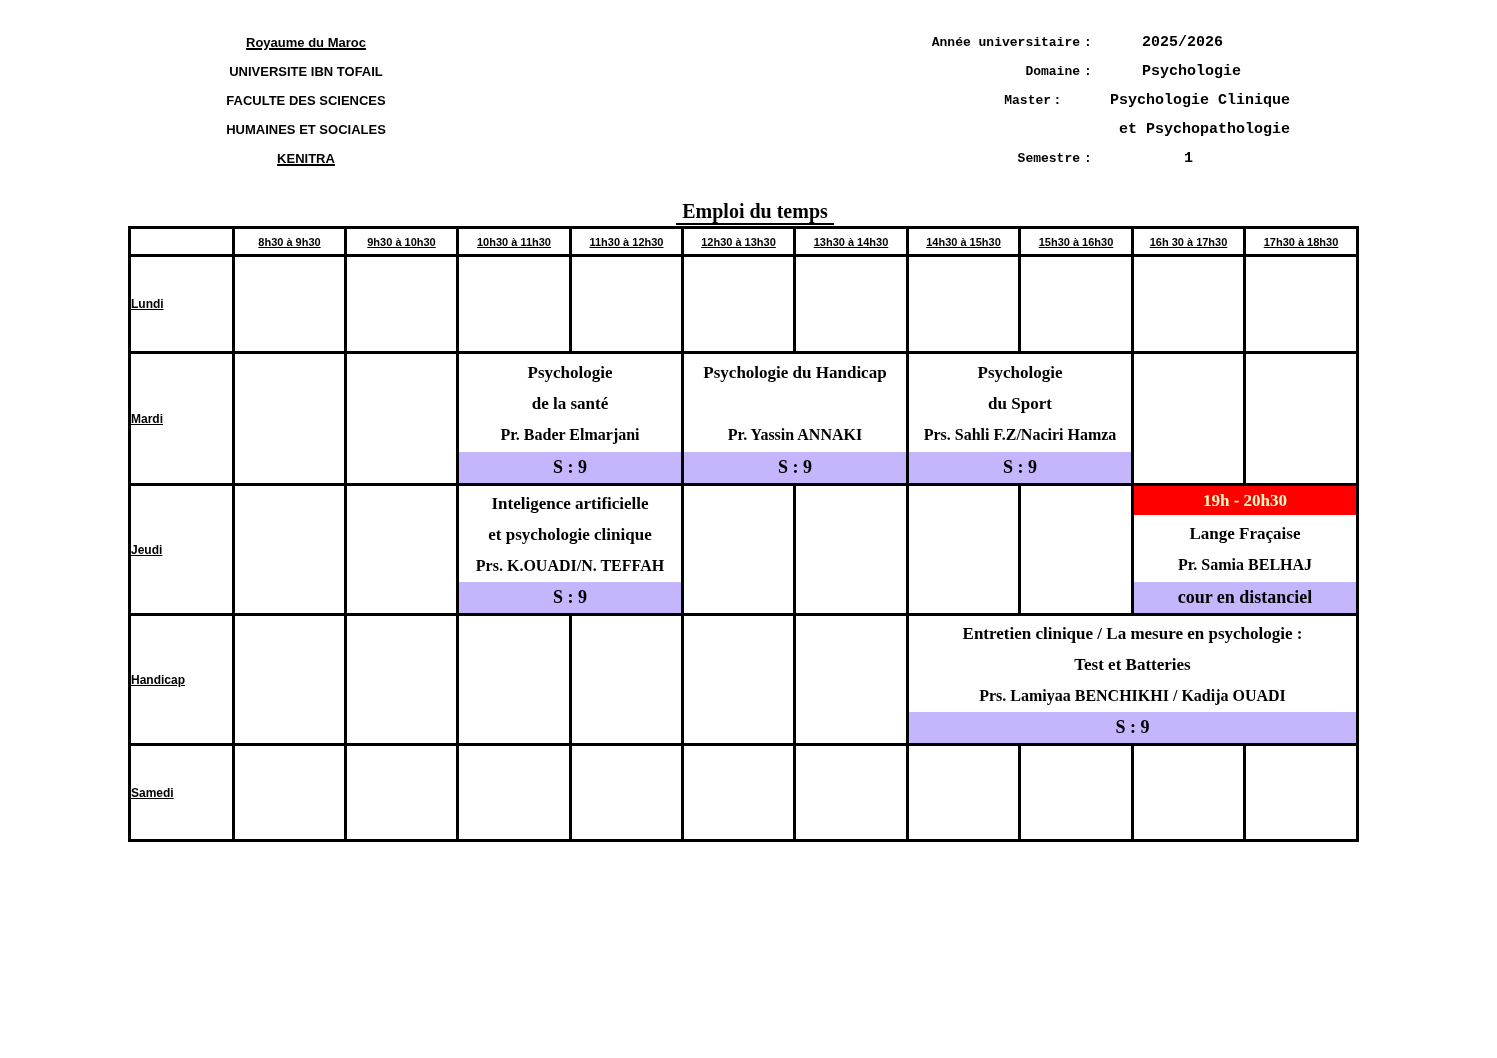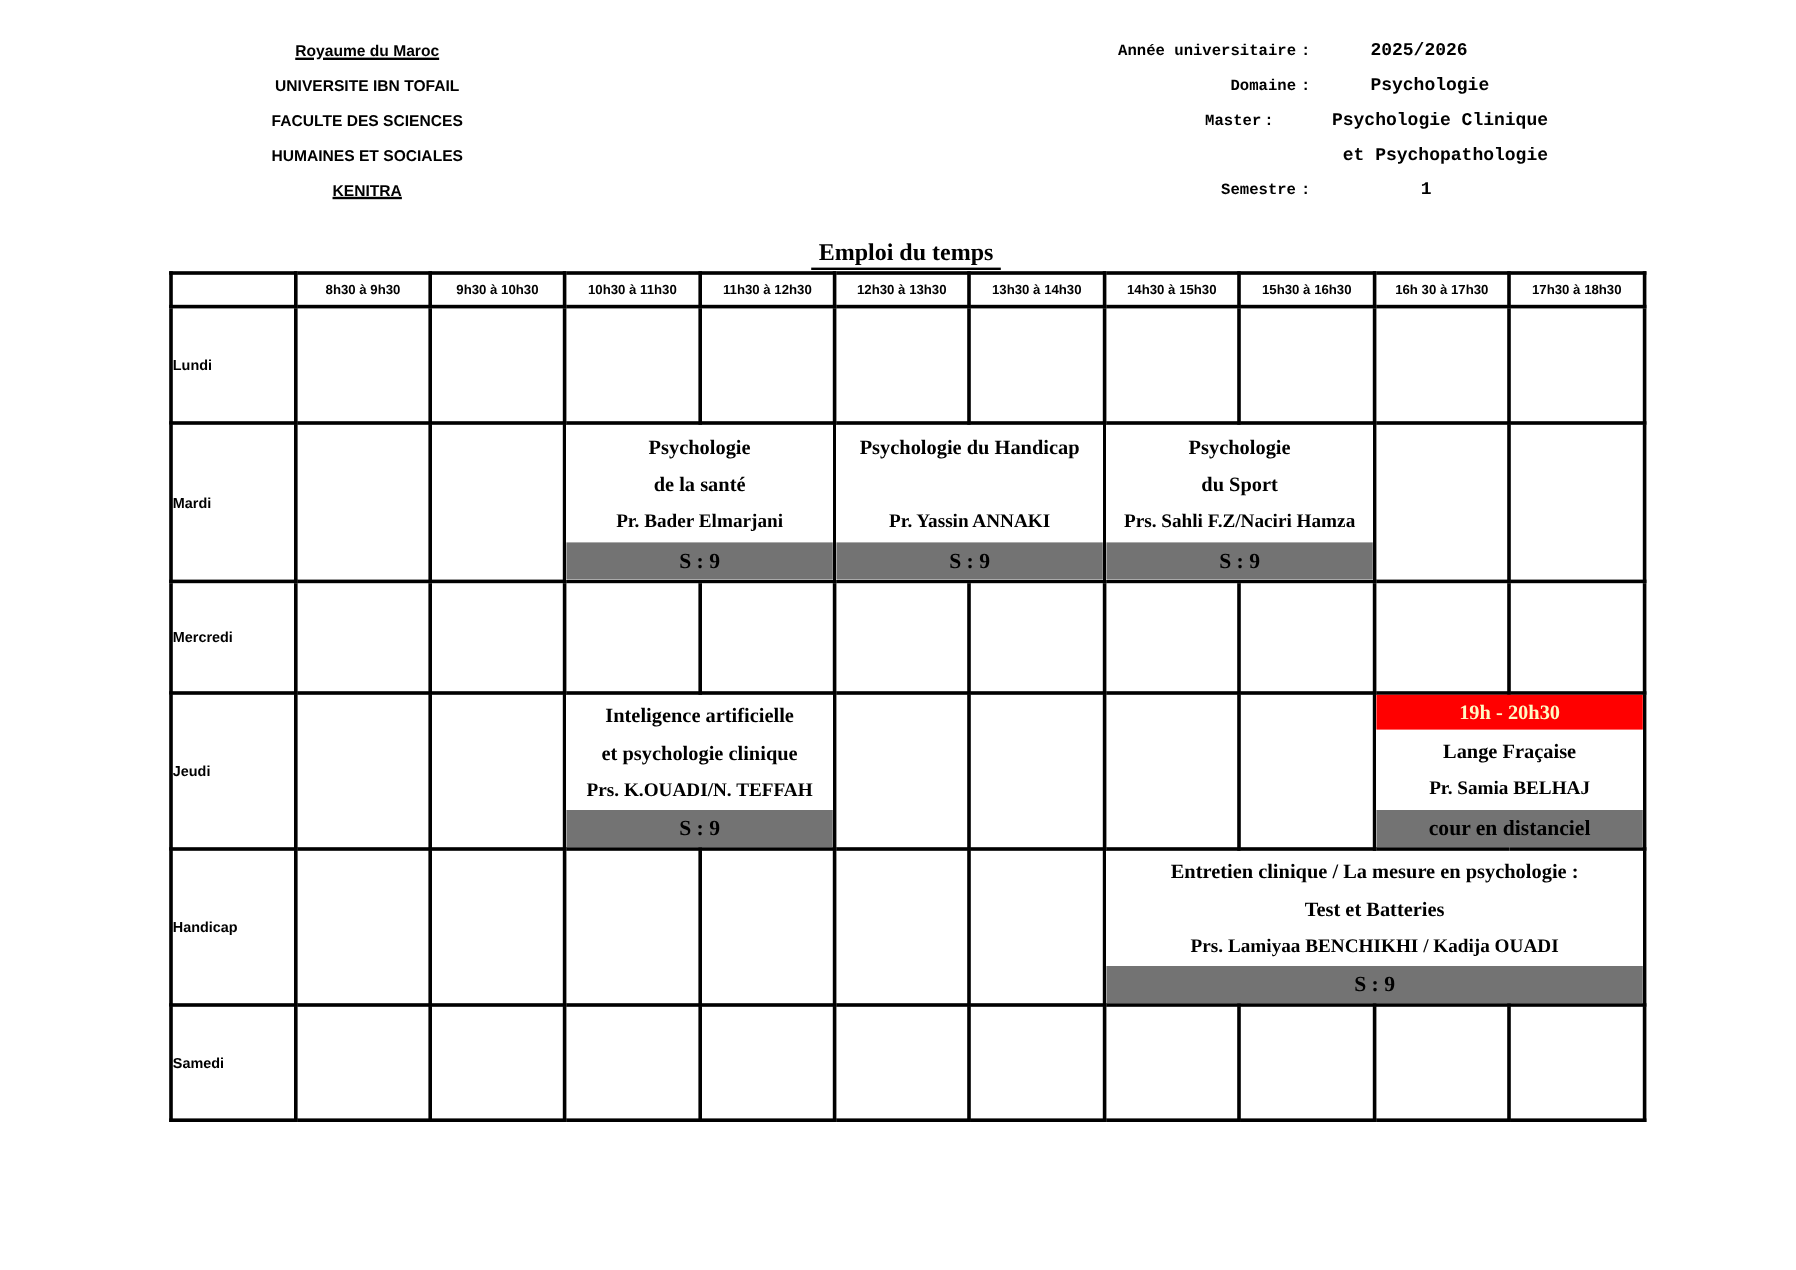--- a/index.html
+++ b/index.html
@@ -33,40 +33,40 @@
   .tt-title {
     position:absolute; left:141px; top:200px; width:1228px; text-align:center;
   }
   .tt-title span {
     font-family:"Liberation Serif","DejaVu Serif",serif;
     font-size:20px; font-weight:bold;
     border-bottom:2px solid #000; padding:0 6px 1px 6px;
   }
 
   
-  .tt-wrap { position:absolute; left:141px; top:226px; }
+  .tt-wrap { position:absolute; left:128px; top:226px;text-decoration:underline; }
   table.tt { border-collapse:collapse; table-layout:fixed; }
   table.tt td { border:3px solid #000; padding:0; background:#fff; vertical-align:middle; }
   td.corner {}
   td.time-cell { font-size:11px; font-weight:bold; text-align:center; white-space:nowrap; }
   td.day-cell { font-size:12px; font-weight:bold; text-align:left; padding-left:3px; }
   td.course-td { position:relative; }
   .course { position:absolute; inset:0; display:flex; flex-direction:column; }
   .course-lines {
     flex:1; display:flex; flex-direction:column; justify-content:space-around;
     align-items:center; padding:3px 0 1px 0;
   }
   .cline {
     font-family:"Liberation Serif","DejaVu Serif",serif;
     font-weight:bold; font-size:17px; line-height:20px; min-height:20px;
     text-align:center; white-space:nowrap;
   }
   .cline.prof { font-size:16px; }
   .room-bar {
-    height:31px; background:#737373; flex:0 0 31px;
+    height:31px; background:#c4b5fd; flex:0 0 31px;
     display:flex; align-items:center; justify-content:center;
     font-family:"Liberation Serif","DejaVu Serif",serif;
     font-weight:bold; font-size:18px;
   }
   .red-banner {
     height:29px; flex:0 0 29px; background:#ff0000;
     display:flex; align-items:center; justify-content:center;
     font-family:"Liberation Serif","DejaVu Serif",serif;
     font-weight:bold; font-size:17px; color:#fef9c3;
   }
@@ -193,33 +193,20 @@
               <div class="cline">du Sport</div>
               <div class="cline prof">Prs. Sahli F.Z/Naciri Hamza</div>
             </div>
             <div class="room-bar">S : 9</div>
           </div>
         </td>
         <td></td>
             <td></td>
       </tr>
 
-      <tr style="height:93px">
-        <td class="day-cell">Mercredi</td>
-        <td></td>
-            <td></td>
-        <td></td>
-            <td></td>
-        <td></td>
-            <td></td>
-        <td></td>
-            <td></td>
-        <td></td>
-            <td></td>
-      </tr>
 
       <tr style="height:130px">
         <td class="day-cell">Jeudi</td>
         <td></td>
             <td></td>
         <td class="course-td" colspan="2">
           <div class="course">
             <div class="course-lines">
               <div class="cline">Inteligence artificielle</div>
               <div class="cline">et psychologie clinique</div>

